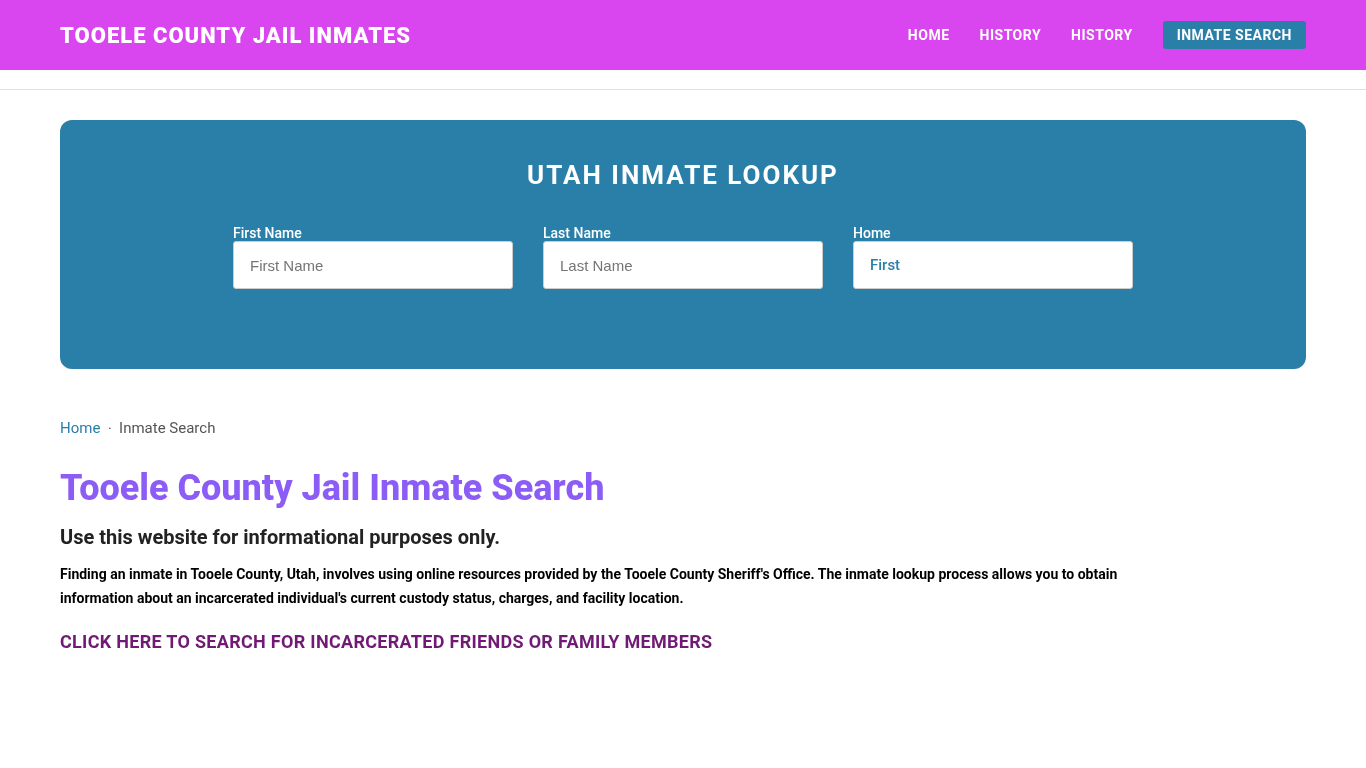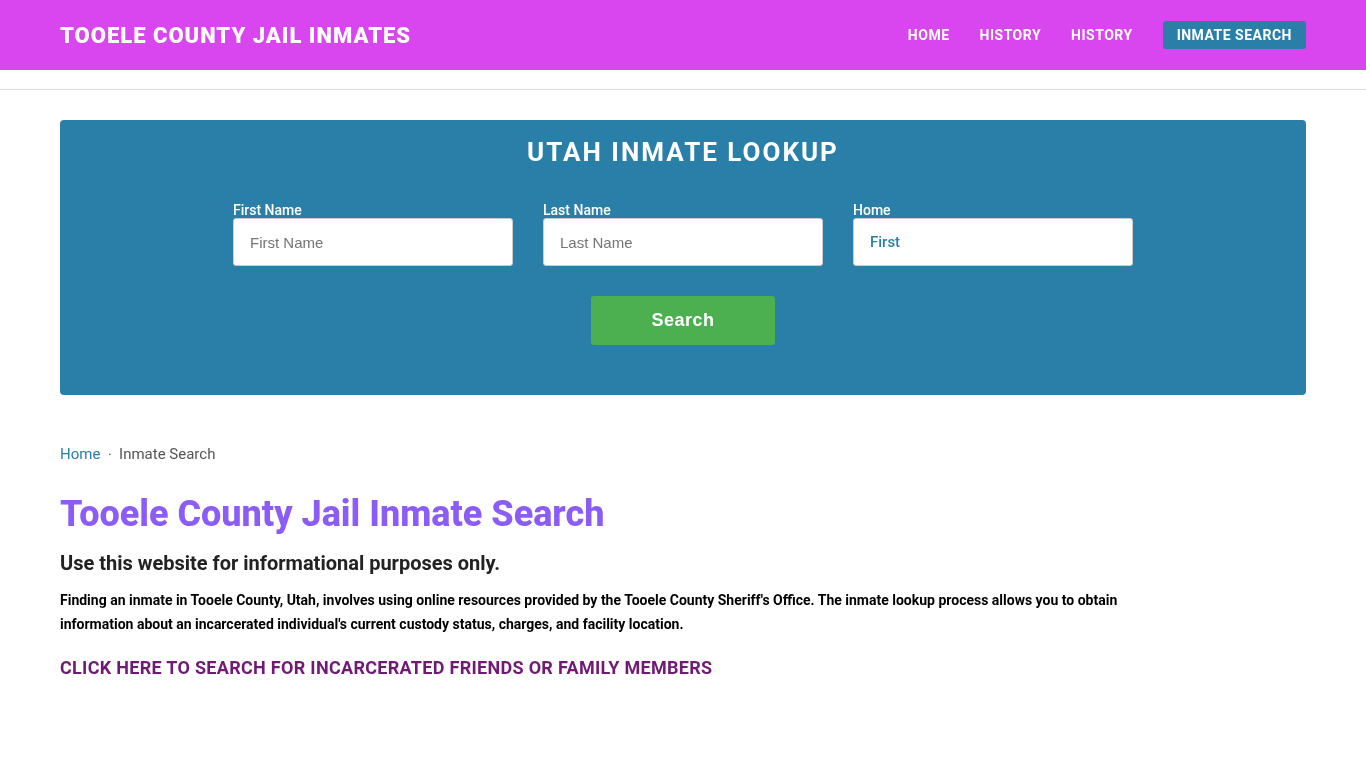--- a/index.html
+++ b/index.html
@@ -64,22 +64,22 @@
 
     
     .main {
       padding: 0 60px;
     }
 
     
     .lookup-panel {
       background: #2a7fa8;
       margin: 30px 0;
-      padding: 17px 60px 50px;
-      border-radius: 4px;
+      padding: 40px 60px 50px;
+      border-radius: 12px;
     }
 
     .lookup-title {
       text-align: center;
       color: #fff;
       font-size: 26px;
       font-weight: 700;
       letter-spacing: 2px;
       margin-bottom: 35px;
       text-transform: uppercase;
@@ -229,23 +229,20 @@
       </div>
       <div class="form-group">
         <label>Last Name</label>
         <input type="text" placeholder="Last Name" style="">
       </div>
       <div class="form-group">
         <label>Home</label>
         <div class="state-field">First</div>
       </div>
     </div>
-    <div class="search-btn-row">
-      <button class="search-btn">Search</button>
-    </div>
   </div>
 
   <div class="breadcrumb">
     <a class="breadcrumb-home">Home</a>
     <span class="breadcrumb-separator">•</span>
     <span class="breadcrumb-current">Inmate Search</span>
   </div>
 
   <div class="page-content">
     <h1 class="page-title">Tooele County Jail Inmate Search</h1>

